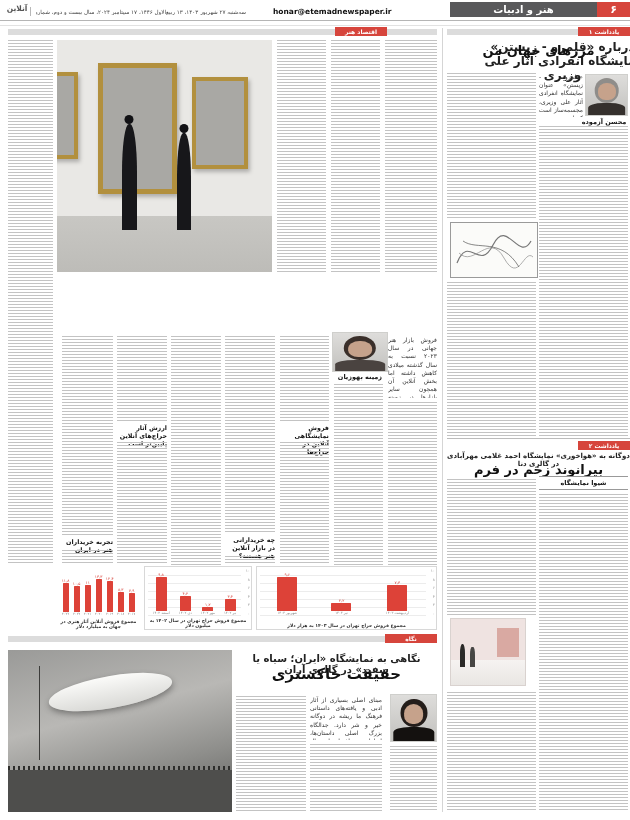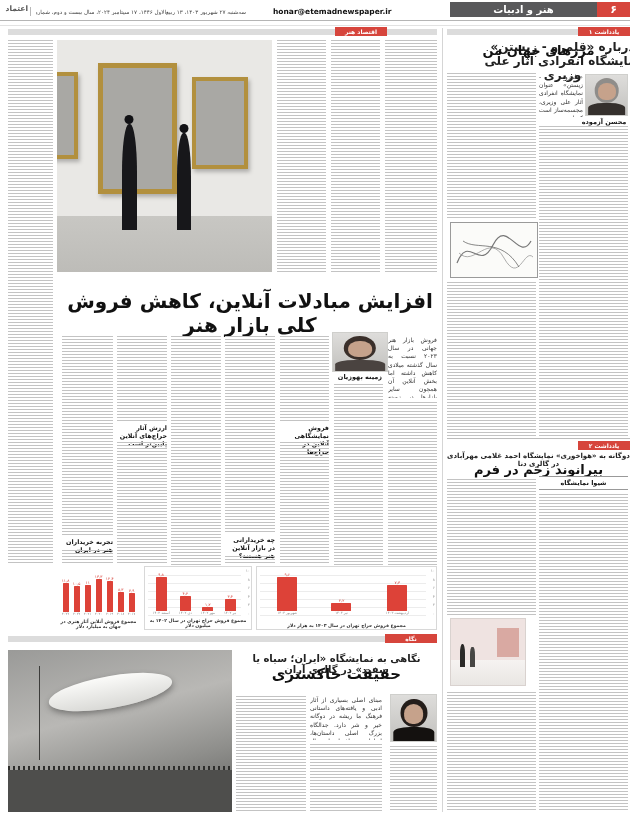--- a/index.html
+++ b/index.html
@@ -57,21 +57,21 @@
 <body>
 
 <div id="page">
 
   <div class="abs" style="left:0;top:0;width:630px;height:26px;">
     <div class="abs" style="right:0;top:2px;width:33px;height:15px;background:#d6453c;color:#fff;font-size:11px;font-weight:bold;text-align:center;line-height:15px;">۶</div>
     <div class="abs" style="right:33px;top:2px;width:147px;height:15px;background:#59595b;color:#fff;font-size:10px;font-weight:bold;text-align:center;line-height:15px;">هنر و ادبیات</div>
     <div class="abs" style="left:273px;top:7px;width:120px;font-size:7.5px;font-weight:bold;direction:ltr;text-align:left;color:#111;"><a>honar@etemadnewspaper.ir</a></div>
     <div class="abs" style="left:36px;top:9px;width:210px;font-size:5.6px;color:#444;white-space:nowrap;overflow:hidden;direction:rtl;">سه‌شنبه ۲۷ شهریور ۱۴۰۳،  ۱۳ ربیع‌الاول ۱۴۴۶،  ۱۷ سپتامبر ۲۰۲۴،  سال بیست و دوم،  شماره ۵۸۸۸</div>
     <div class="abs" style="left:28px;top:7px;width:4px;font-size:8px;color:#999;">|</div>
-    <div class="abs" style="left:6px;top:4px;width:22px;font-size:7.5px;font-weight:bold;color:#555;text-align:center;">اعتماد</div>
+    <div class="abs" style="left:6px;top:4px;width:22px;font-size:7.5px;font-weight:bold;color:#555;text-align:center;">آنلاین</div>
   </div>
   <div class="abs rule" style="left:0;top:20px;width:630px;height:1px;"></div>
   <div class="abs" style="left:0;top:25px;width:630px;height:1px;background:#e2e2e2;"></div>
 
   <div class="abs secbar" style="left:8px;top:29px;width:429px;height:6px;"></div>
   <div class="abs tag" style="left:335px;top:27px;width:52px;height:9px;">اقتصاد هنر</div>
   <div class="abs secbar" style="left:447px;top:29px;width:183px;height:6px;"></div>
   <div class="abs tag" style="left:578px;top:27px;width:52px;height:9px;">یادداشت ۱</div>
 
   <div class="abs" style="left:442px;top:28px;width:1px;height:784px;background:#d5d5d5;"></div>
@@ -129,21 +129,20 @@
       </div>
     <div class="person" style="left:56%;top:40%;width:6.5%;height:42%;">
         <div class="head"></div>
       </div>
   </div>
 
   <div class="abs gk" style="left:277px;top:40px;width:49px;height:232px;"></div>
   <div class="abs gk" style="left:331px;top:40px;width:49px;height:232px;"></div>
   <div class="abs gk" style="left:385px;top:40px;width:52px;height:232px;"></div>
 
-  <div class="abs headline" style="left:60px;top:289px;width:380px;font-size:20px;letter-spacing:-0.3px;">افزایش مبادلات آنلاین، کاهش فروش کلی بازار هنر</div>
 
   <div class="abs lead" style="left:388px;top:336px;width:49px;height:62px;overflow:hidden;">فروش بازار هنر جهانی در سال ۲۰۲۳ نسبت به سال گذشته میلادی کاهش داشته اما بخش آنلاین آن همچون سایر بازارها در زمینه تجارت الکترونیک با رشد مواجه بوده است.</div>
   <div class="abs gk" style="left:388px;top:402px;width:49px;height:163px;"></div>
 
   <div class="abs face" style="left:332px;top:332px;width:56px;height:40px;">
     <div class="hair" style="background:#3a2f2a;"></div>
       <div class="skin"></div>
       <div class="torso" style="background:#4a4340;"></div>
   </div>
   <div class="abs bylinename" style="left:332px;top:373px;width:56px;">زمینه بهوزیان</div>

